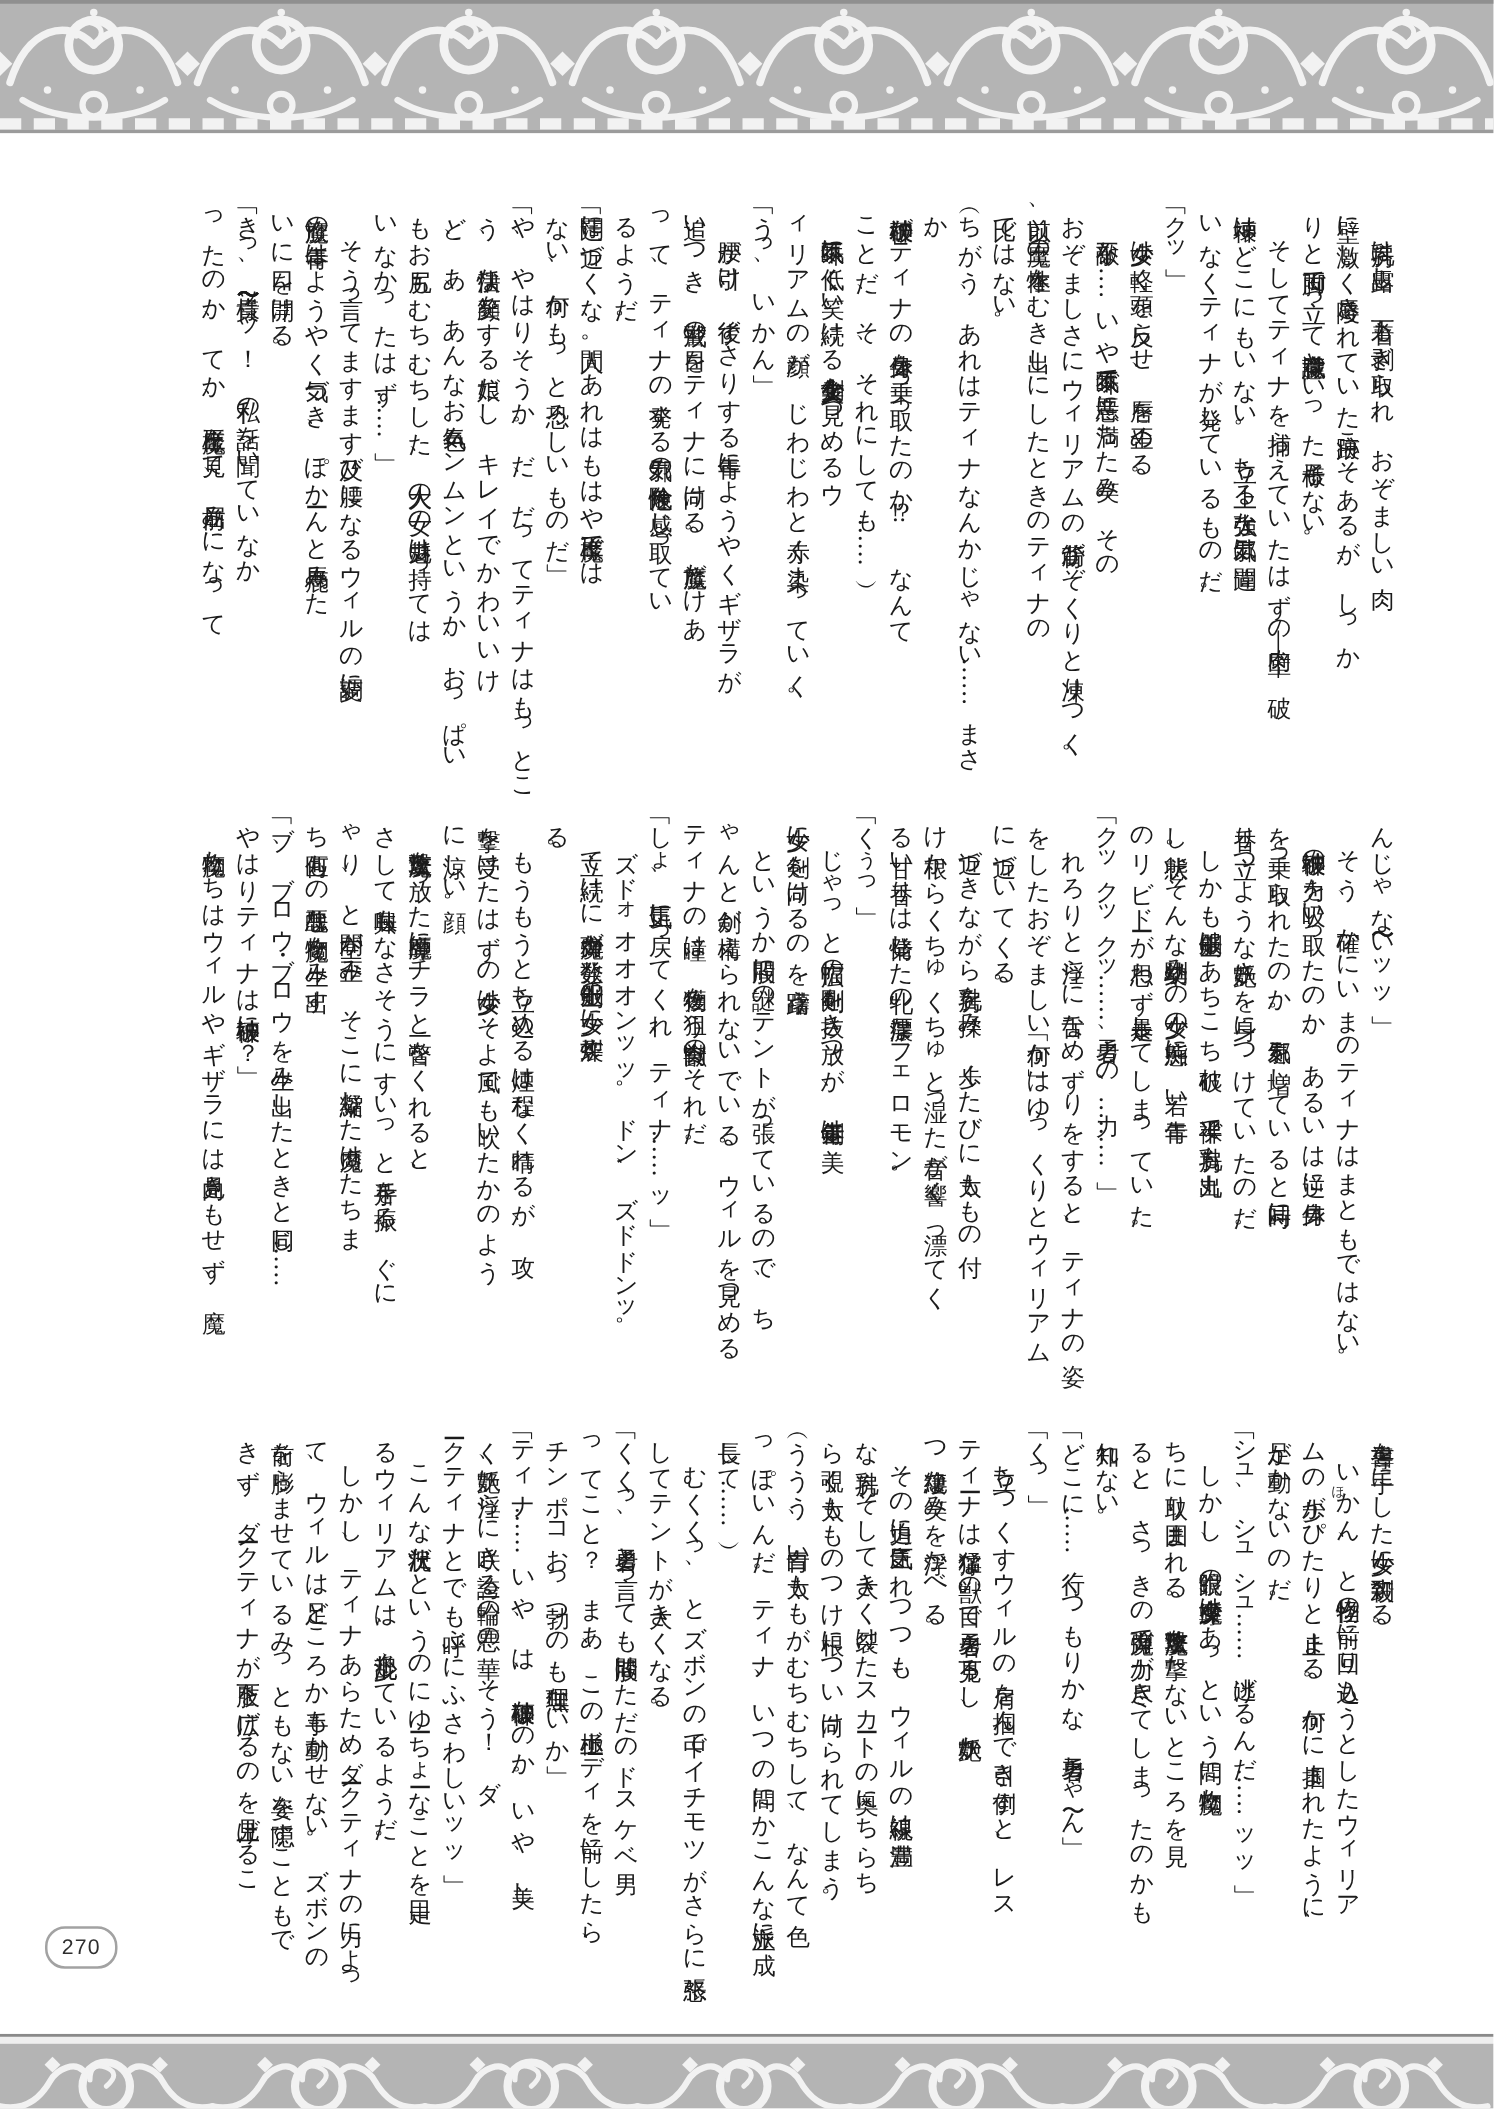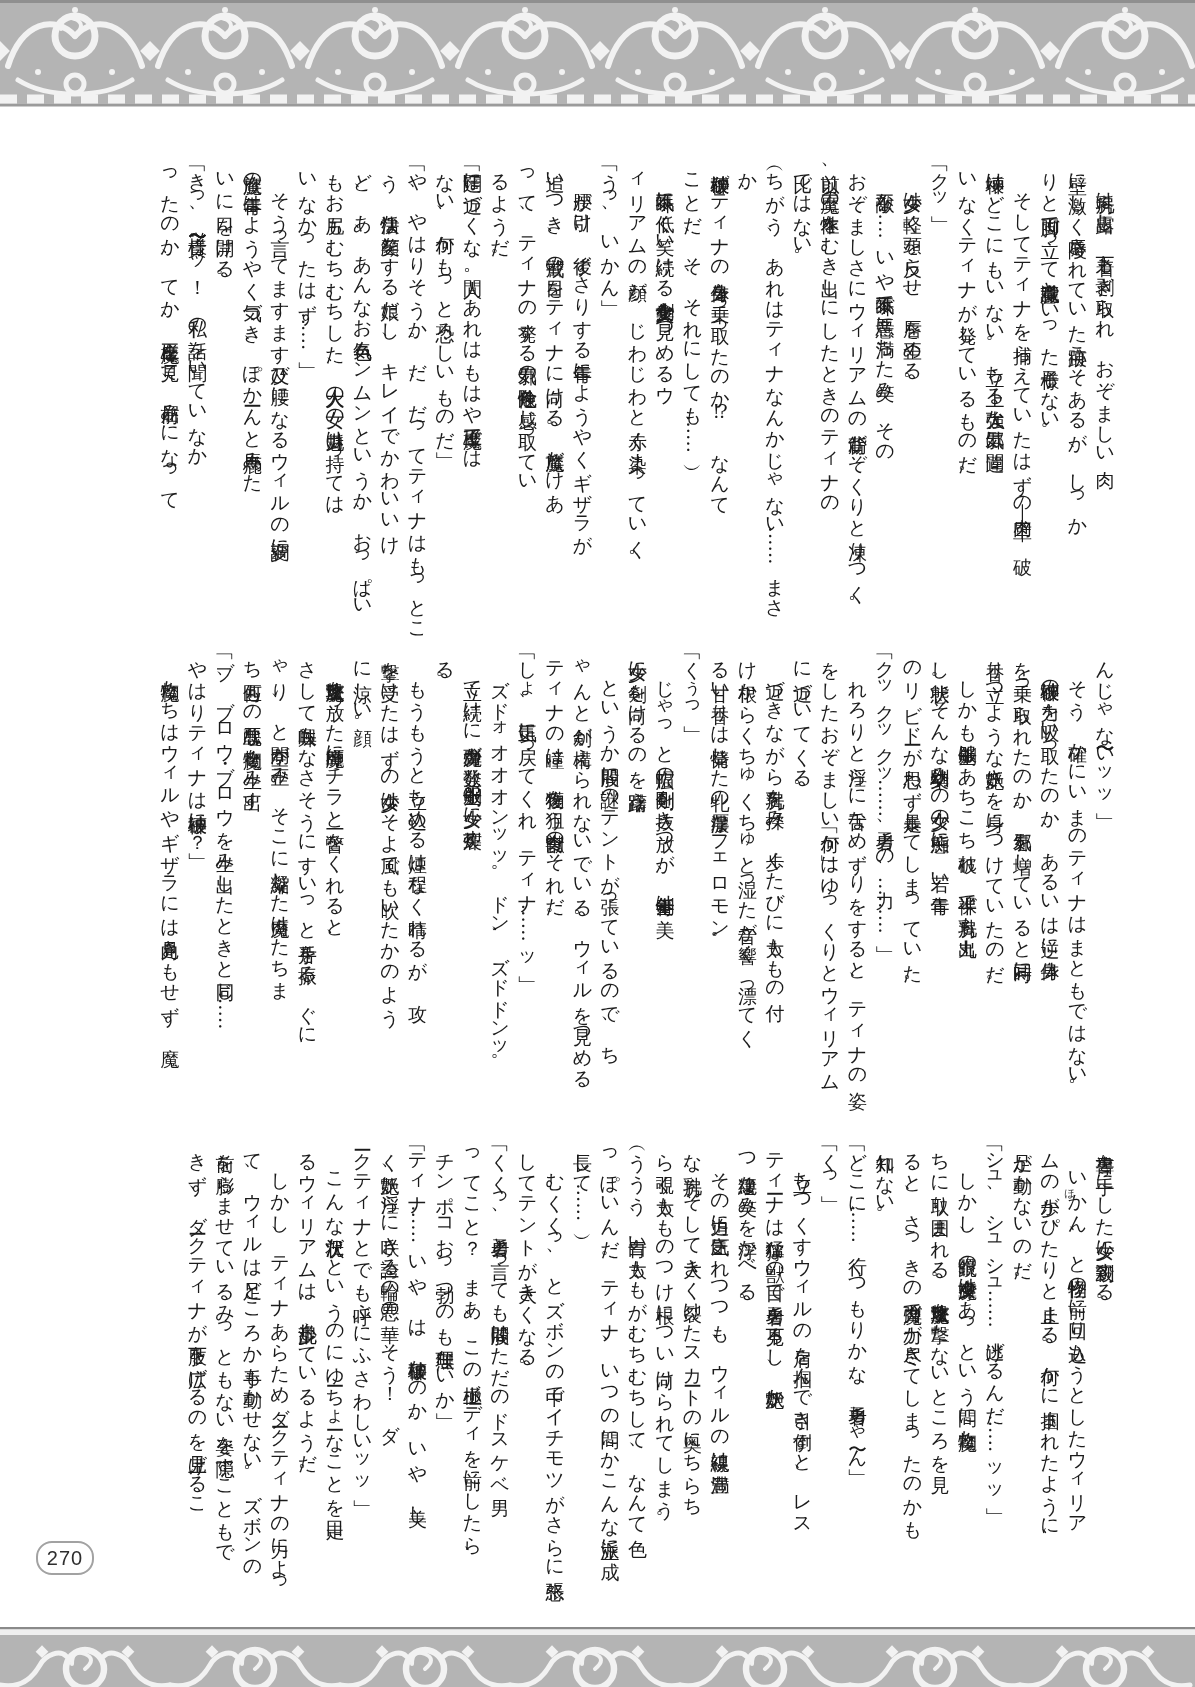--- a/index.html
+++ b/index.html
@@ -38,21 +38,21 @@
   }
   .pagenum{
     position:absolute;
     left:36px;top:1541px;
     width:54px;height:30px;
     border:2px solid #a2a2a2;
     border-radius:16px;
     background:#ffffff;
     display:flex;align-items:center;justify-content:center;
     font-family:"Liberation Sans","DejaVu Sans",sans-serif;
-    font-size:20px;color:#2e2e2e;
+    font-size:17px;color:#2e2e2e;
     letter-spacing:1px;
   }
 </style>
 </head>
 <body>
 
 <div class="page">
 
   <svg class="orn orn-top" width="1195" height="112" viewBox="0 0 1195 112" aria-hidden="true">
     <defs>

